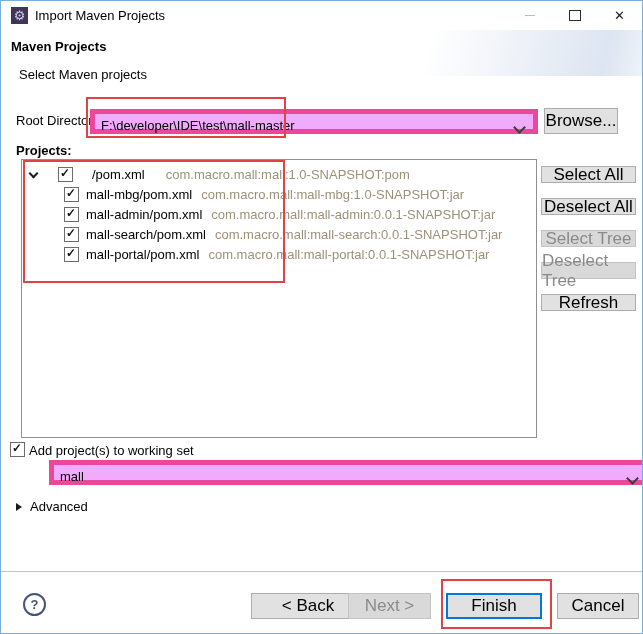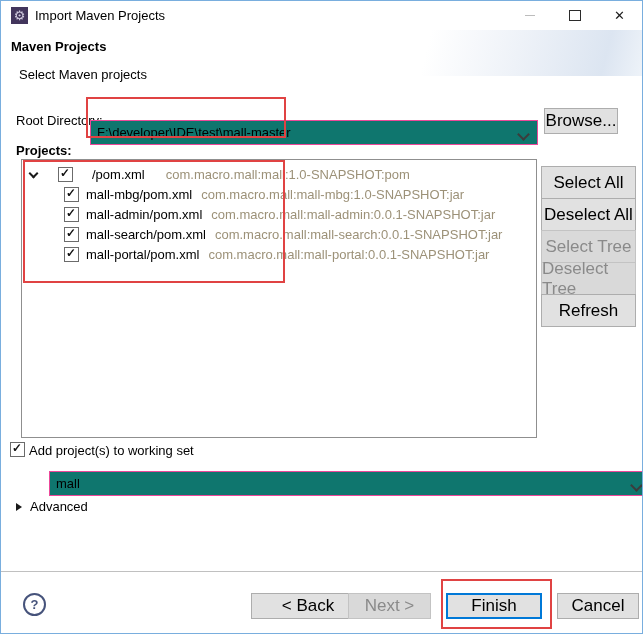--- a/index.html
+++ b/index.html
@@ -23,21 +23,21 @@
   .header{position:absolute;top:29px;left:0;right:0;height:67px;background:#fff;}
   .banner{position:absolute;right:0;top:0;width:330px;height:46px;
     background:linear-gradient(104deg, rgba(255,255,255,0) 35%, #eef2f8 62%, #dce5f1 88%, #eef3f9 100%);}
   .h-title{position:absolute;left:10px;top:9px;font-weight:bold;}
   .h-sub{position:absolute;left:18px;top:37px;}
   
   .btn{position:absolute;background:#e1e1e1;border:1px solid #adadad;box-sizing:border-box;
     display:flex;align-items:center;justify-content:center;font-size:17px;color:#000;cursor:default;}
   .btn.disabled{background:#d9d9d9;border-color:#c3c3c3;color:#8a8a8a;}
   .btn.default-btn{border:2px solid #0078d7;}
-  .field{position:absolute;background:#0f766e;border:1px solid #ec4899;box-sizing:border-box;margin-top:11px;}
+  .field{position:absolute;background:#f0abfc;border:5px solid #ec4899;box-sizing:border-box;}
   .field .val{position:absolute;left:6px;top:4px;white-space:nowrap;}
   .chev{display:inline-block;width:7px;height:7px;border-right:2px solid #3c3c3c;
     border-bottom:2px solid #3c3c3c;transform:rotate(45deg);}
   .combo-chev{position:absolute;right:9px;top:6px;}
   .cb{display:inline-block;width:13px;height:13px;border:1px solid #6b6b6b;background:#fff;
     box-sizing:content-box;position:relative;flex:none;}
   .cb.checked::after{content:"✓";position:absolute;left:1px;top:-2px;font-size:12px;font-weight:bold;color:#111;}
   
   .lbl-root{position:absolute;left:15px;top:112px;}
   .root-field{left:89px;top:108px;width:448px;height:25px;}
@@ -49,21 +49,21 @@
   .trow{height:20px;display:flex;align-items:center;white-space:nowrap;}
   .trow:first-child{margin-top:4px;gap:12px;}
   .trow.root{padding-left:6px;}
   .trow.child{padding-left:42px;}
   .expander{width:18px;display:flex;align-items:center;justify-content:flex-start;}
   .expander .chev{width:5px;height:5px;border-color:#1a1a1a;margin-left:2px;margin-top:-2px;}
   .trow .cb{margin-right:7px;}
   .tname{margin-right:9px;}
   .tinfo{color:#9c9178;}
   
-  .side-btn{left:540px;width:95px;height:33px;}
+  .side-btn{left:540px;width:95px;height:17px;}
   
   .ws-cb{position:absolute;left:9px;top:441px;}
   .ws-label{position:absolute;left:28px;top:442px;}
   .ws-combo{left:48px;top:459px;width:602px;height:25px;}
   
   .advanced{position:absolute;left:15px;top:498px;display:flex;align-items:center;}
   .tri-right{width:0;height:0;border-left:6px solid #1a1a1a;border-top:4px solid transparent;
     border-bottom:4px solid transparent;margin-right:8px;}
   
   .separator{position:absolute;left:0;right:0;top:570px;height:1px;background:#c0c0c0;}

